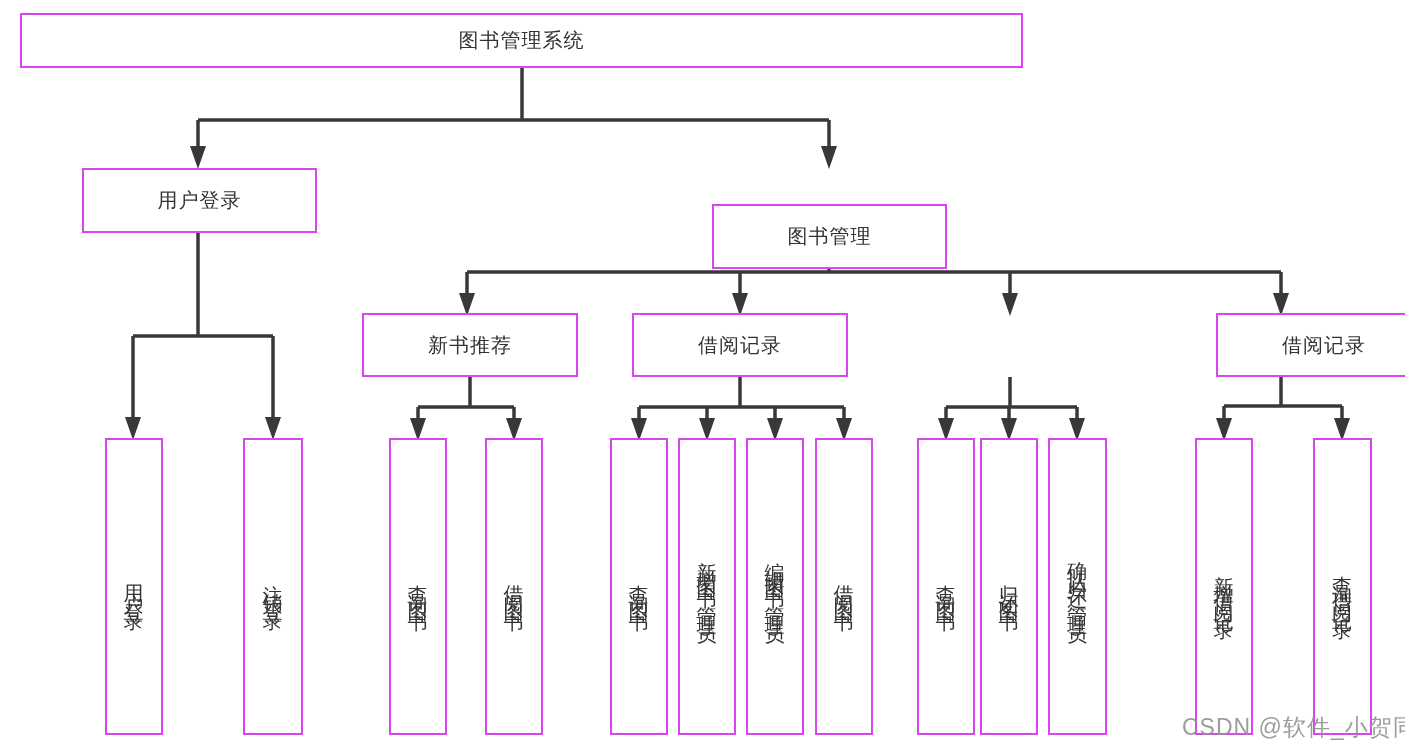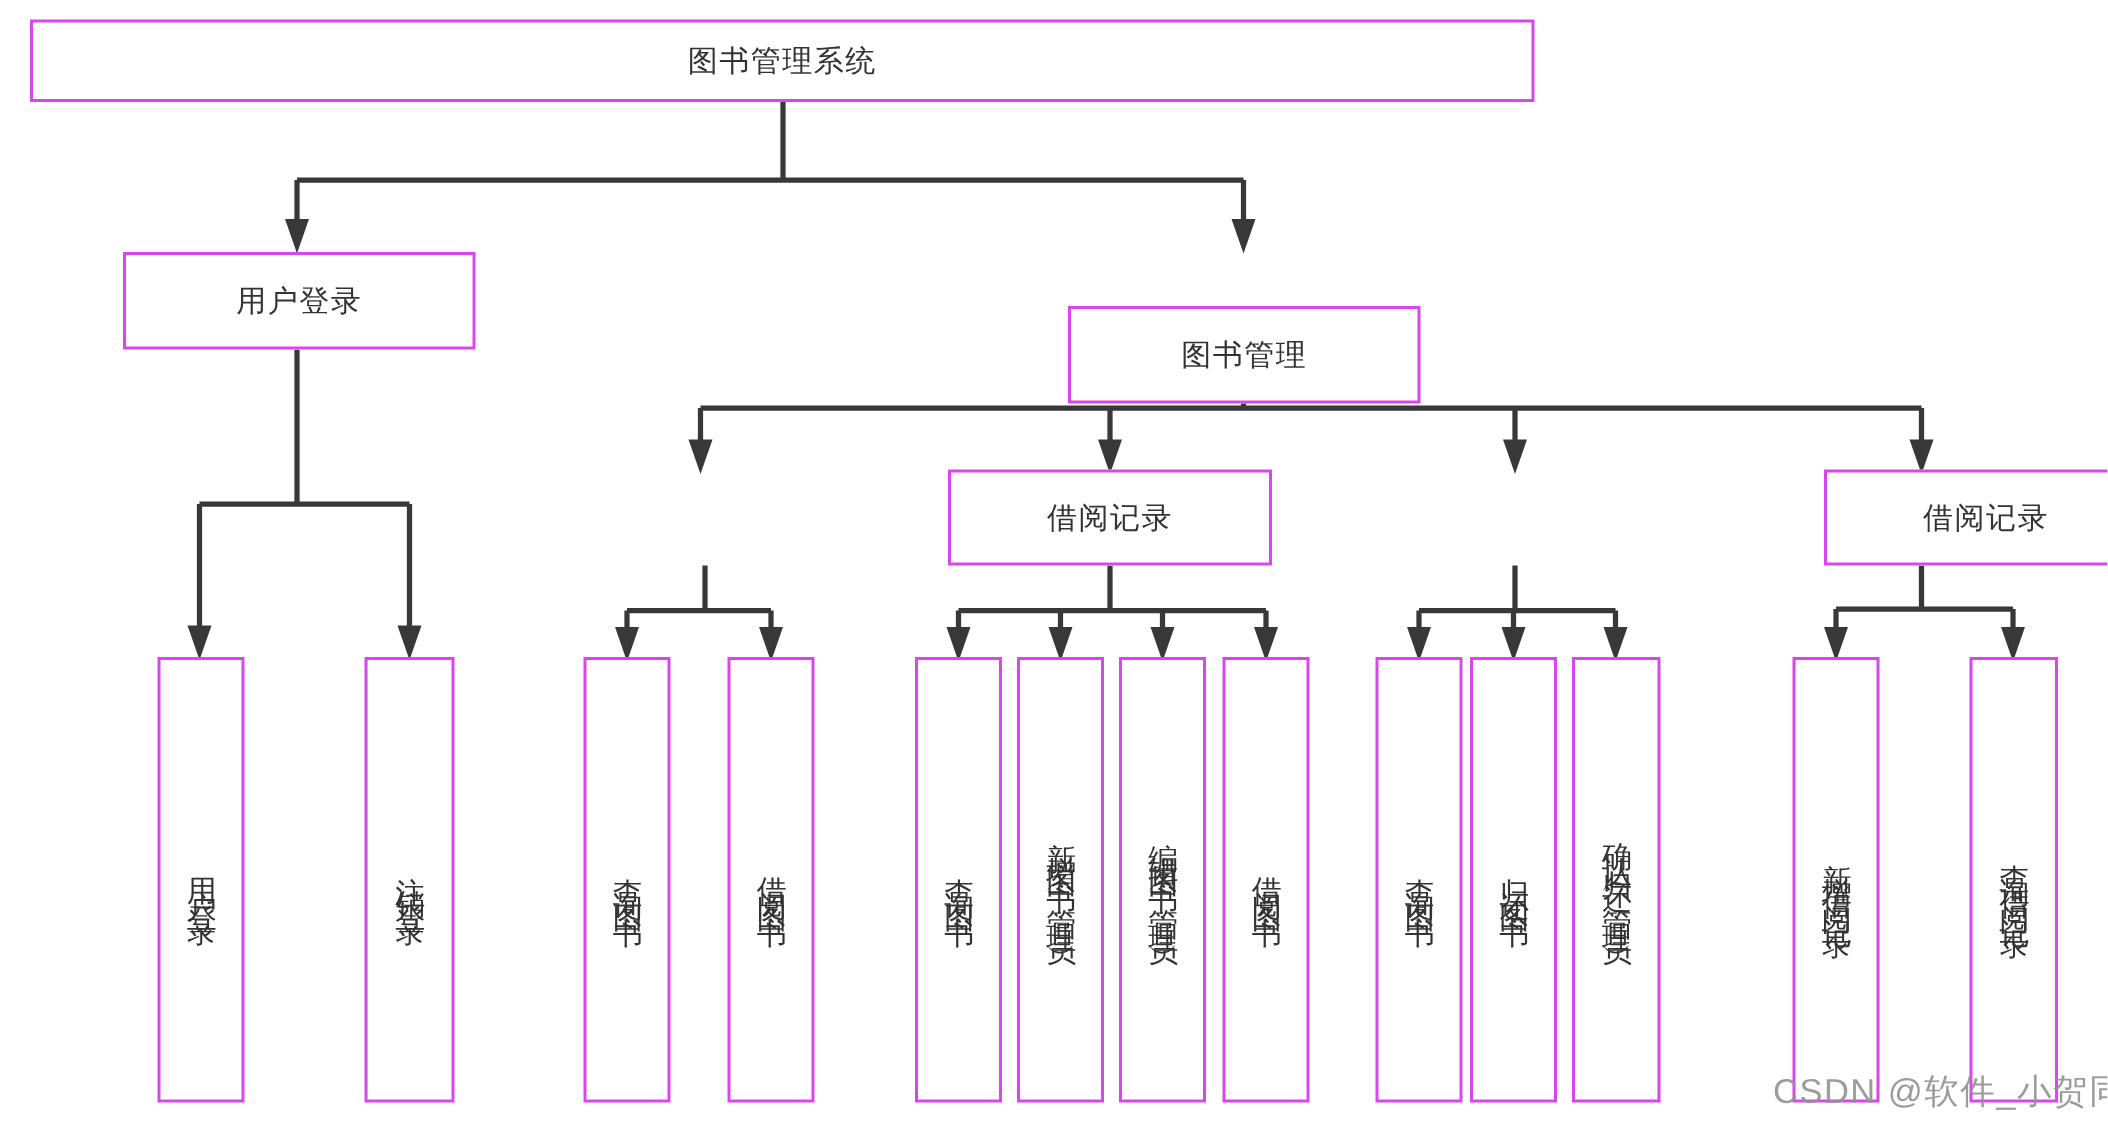--- a/index.html
+++ b/index.html
@@ -147,20 +147,23 @@
     <span class="hlabel">图书管理系统</span>
   </div>
 
   <div class="box l2-user">
     <span class="hlabel">用户登录</span>
   </div>
   <div class="box l2-book">
     <span class="hlabel">图书管理</span>
   </div>
 
+  <div class="box l3 l3-0">
+    <span class="hlabel">新书推荐</span>
+  </div>
   <div class="box l3 l3-1">
     <span class="hlabel">借阅记录</span>
   </div>
   <div class="box l3 l3-3">
     <span class="hlabel">借阅记录</span>
   </div>
 
   <div class="box leaf leaf-user">
     <span class="vtext">用户登录</span>
   </div>

